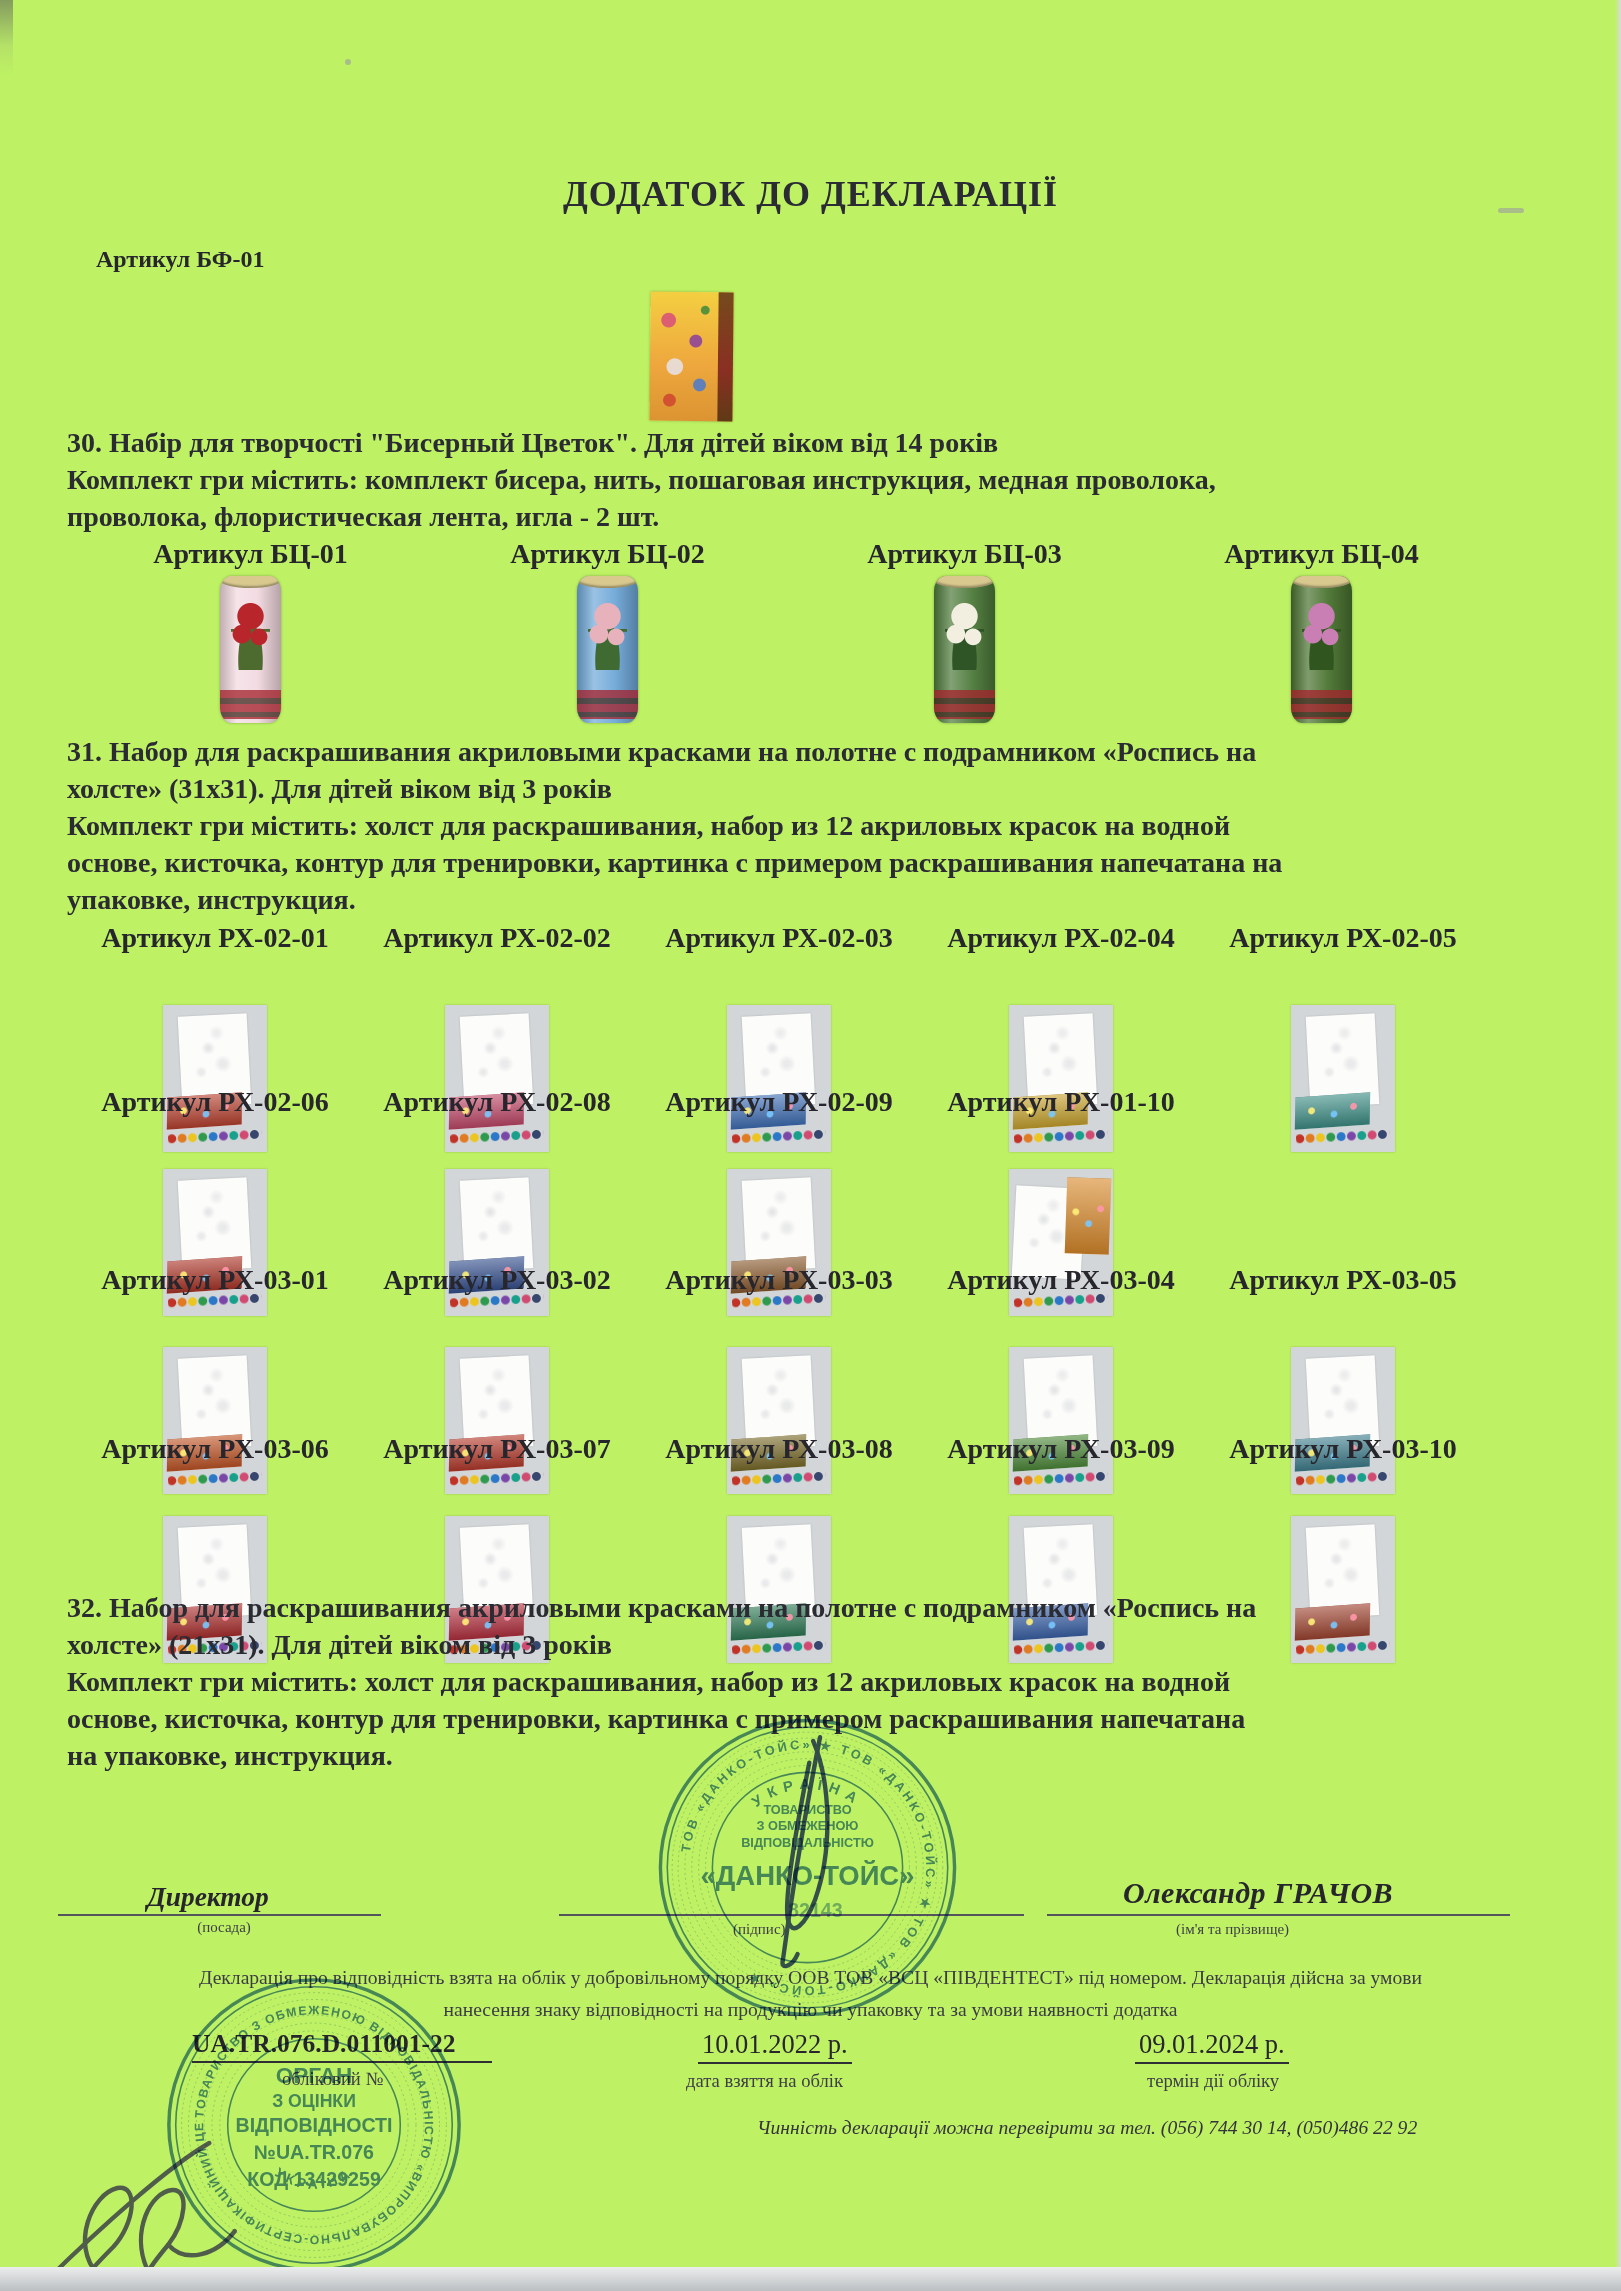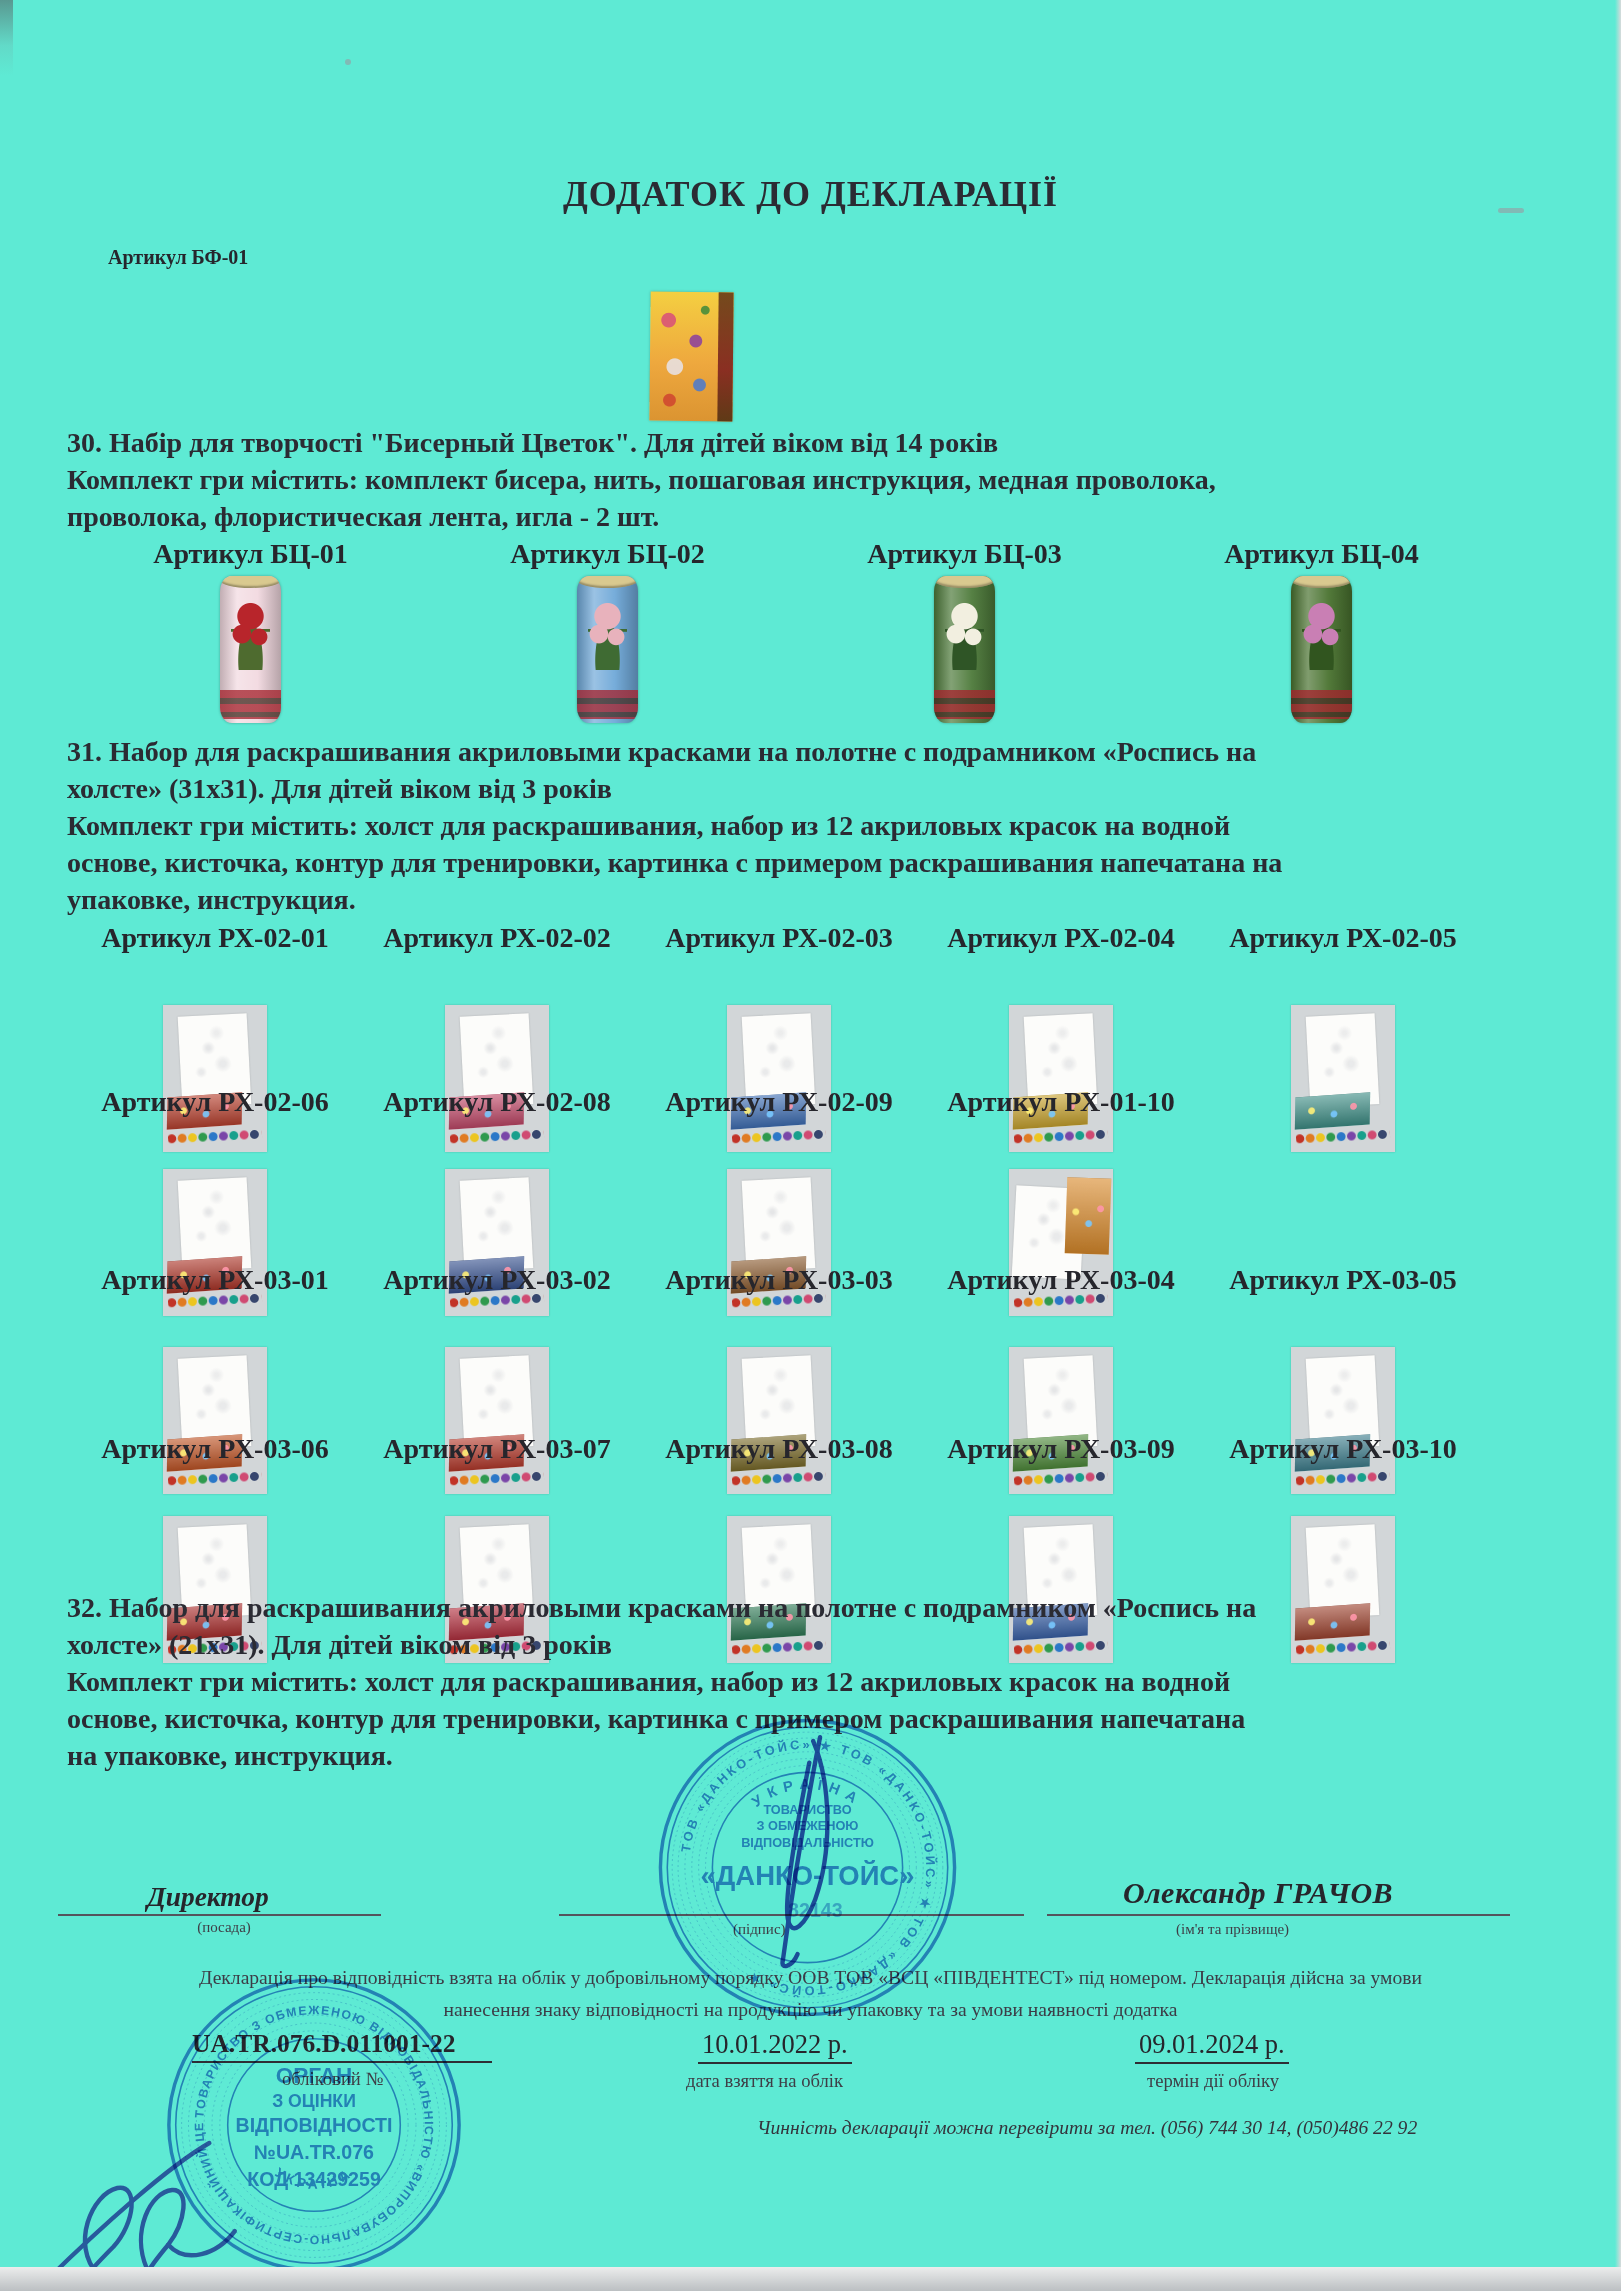--- a/index.html
+++ b/index.html
@@ -1,32 +1,32 @@
 <!DOCTYPE html>
 <html><head>
 <meta charset="utf-8">
 <style>
   html,body{margin:0;padding:0;background:#e9e9e7;}
   .page{
     position:relative;width:1621px;height:2292px;overflow:hidden;
-    background:#5eead4;
+    background:#bef264;
     font-family:"Liberation Serif",serif;color:#26262c;
   }
   
   .scan-bottom{position:absolute;left:0;right:0;bottom:0;height:25.5px;
     background:linear-gradient(180deg,#eceded, #b9bdc0);}
   .corner-mark{position:absolute;left:0;top:0;width:12.7px;height:76px;
     background:linear-gradient(180deg,#55555a,rgba(120,120,125,.25) 60%,transparent);opacity:.55;}
   .speck{position:absolute;background:#9a9aa0;border-radius:50%;opacity:.6;}
   .edge-right{position:absolute;right:0;top:0;bottom:0;width:5.9px;
     background:linear-gradient(270deg,#d9dadb,transparent);}
   
   .title{position:absolute;top:173px;left:0;right:0;text-align:center;
     font-weight:bold;font-size:36px;letter-spacing:1px;color:#2b2b33;}
-  .bf-label{position:absolute;left:108px;top:246px;font-weight:bold;font-size:20px;}
+  .bf-label{position:absolute;left:96px;top:246px;font-weight:bold;font-size:24px;}
   .sec{position:absolute;left:67px;width:1441px;font-weight:bold;font-size:28px;line-height:37px;color:#2b2b33;}
   .sec30{top:424px;} .sec31{top:733px;} .sec32{top:1589px;}
   
   .bf-photo{position:absolute;left:650px;top:292px;width:83px;height:129px;
     background:linear-gradient(180deg,#f4cf41 0%,#eea83e 55%,#db9431 100%);
     box-shadow:0 0 2.9px rgba(0,0,0,.25);transform:rotate(.6deg);}
   .bf-photo::before{content:"";position:absolute;right:0;top:0;bottom:0;width:14.7px;
     background:linear-gradient(180deg,#744a1c,#8a2f22 60%,#5f3a16);}
   .bf-photo::after{content:"";position:absolute;inset:0;
     background:

